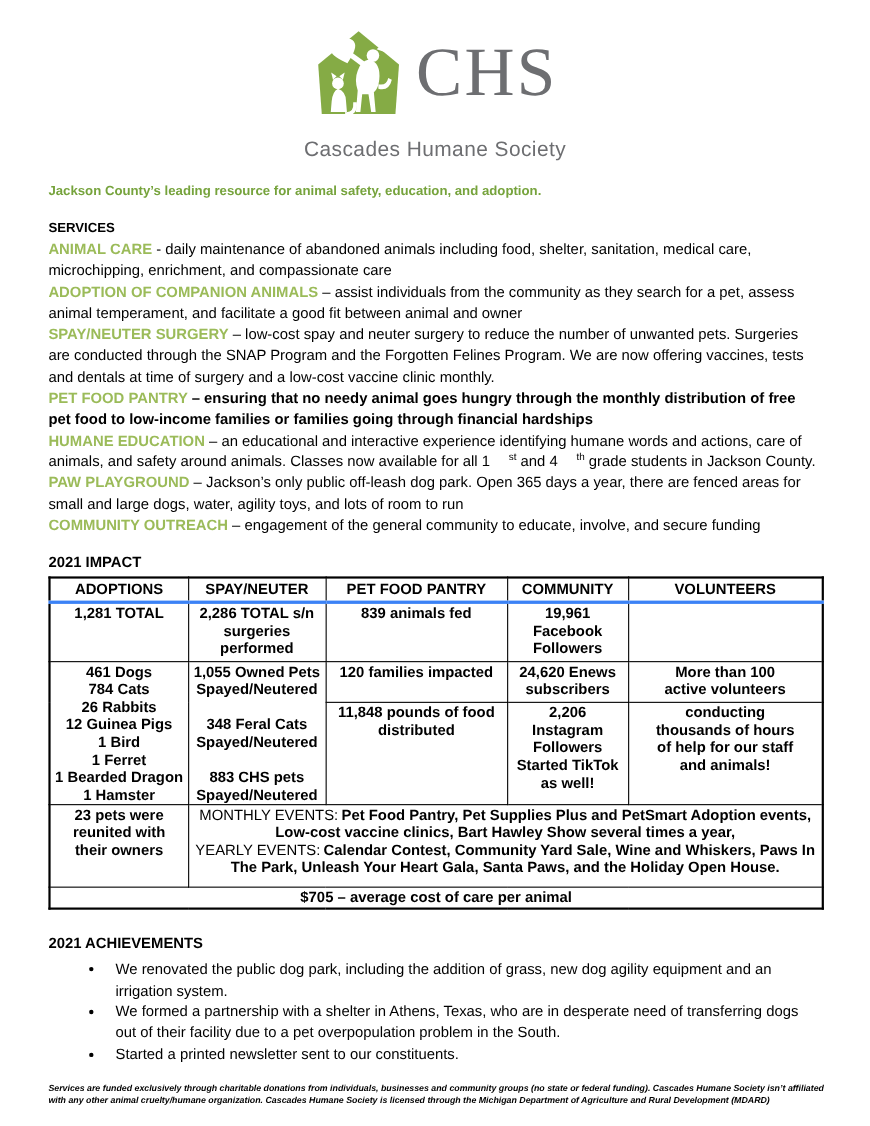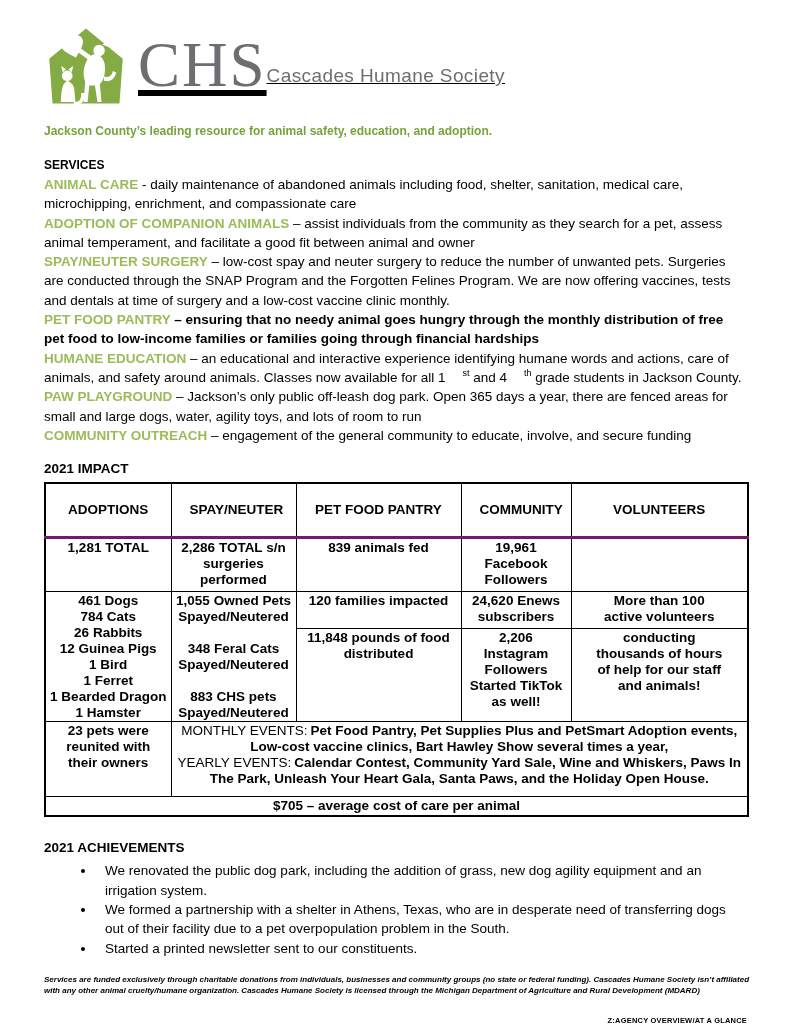--- a/index.html
+++ b/index.html
@@ -5,21 +5,21 @@
   html,body { margin:0; padding:0; }
   body {
     width:791px; height:1024px; background:#ffffff;
     font-family:"Liberation Sans", sans-serif; color:#000;
     -webkit-font-smoothing:antialiased;
   }
   .page { width:791px; height:1024px; overflow:hidden; position:relative; }
   .content { padding:0 44px; }
 
   
-  .logo-wrap { display:flex; flex-direction:row; align-items:center; padding-top:26px;text-decoration:underline; }
+  .logo-wrap { display:flex; flex-direction:column; align-items:center; padding-top:26px; }
   .logo-row { display:flex; align-items:flex-start; gap:10px; }
   .logo-svg { width:84px; height:80px; display:block; }
   .logo-acronym {
     font-family:"Liberation Serif", serif; font-size:63px; line-height:78px;
     color:#6D6E71; letter-spacing:2px; font-weight:400;
   }
   .logo-caption { font-size:19px; color:#6D6E71; margin-top:20px; letter-spacing:0.4px; }
 
   
   .headline {
@@ -36,21 +36,21 @@
   
   .impact-heading { margin-top:15px; font-size:13.5px; font-weight:bold; line-height:18px; }
   table.impact {
     border-collapse:collapse; width:703px; margin-top:4px; table-layout:fixed;
     border:2px solid #000;
   }
   .impact th, .impact td {
     border:1.5px solid #000; vertical-align:top; text-align:center;
     font-size:13.5px; font-weight:bold; padding:1px 4px; line-height:15.9px;
   }
-  .impact th { border-bottom:3px solid #701a75; height:16px; padding:18px; }
+  .impact th { border-bottom:3px solid #3b82f6; height:16px; padding:2px; }
   .pre { white-space:pre-line; }
   .r1 td { height:50px; }
   .sub2 { height:33px; }
   .sub3 { height:88px; }
   .reunited-cell { height:72px; }
   .events-cell {
     text-align:left; font-weight:normal; line-height:18.6px; padding:2px 8px;
   }
   .events-label { font-weight:normal; margin-right:3px; }
   .avg-cell { text-align:left; font-weight:normal; height:16px; padding-left:6px; }

